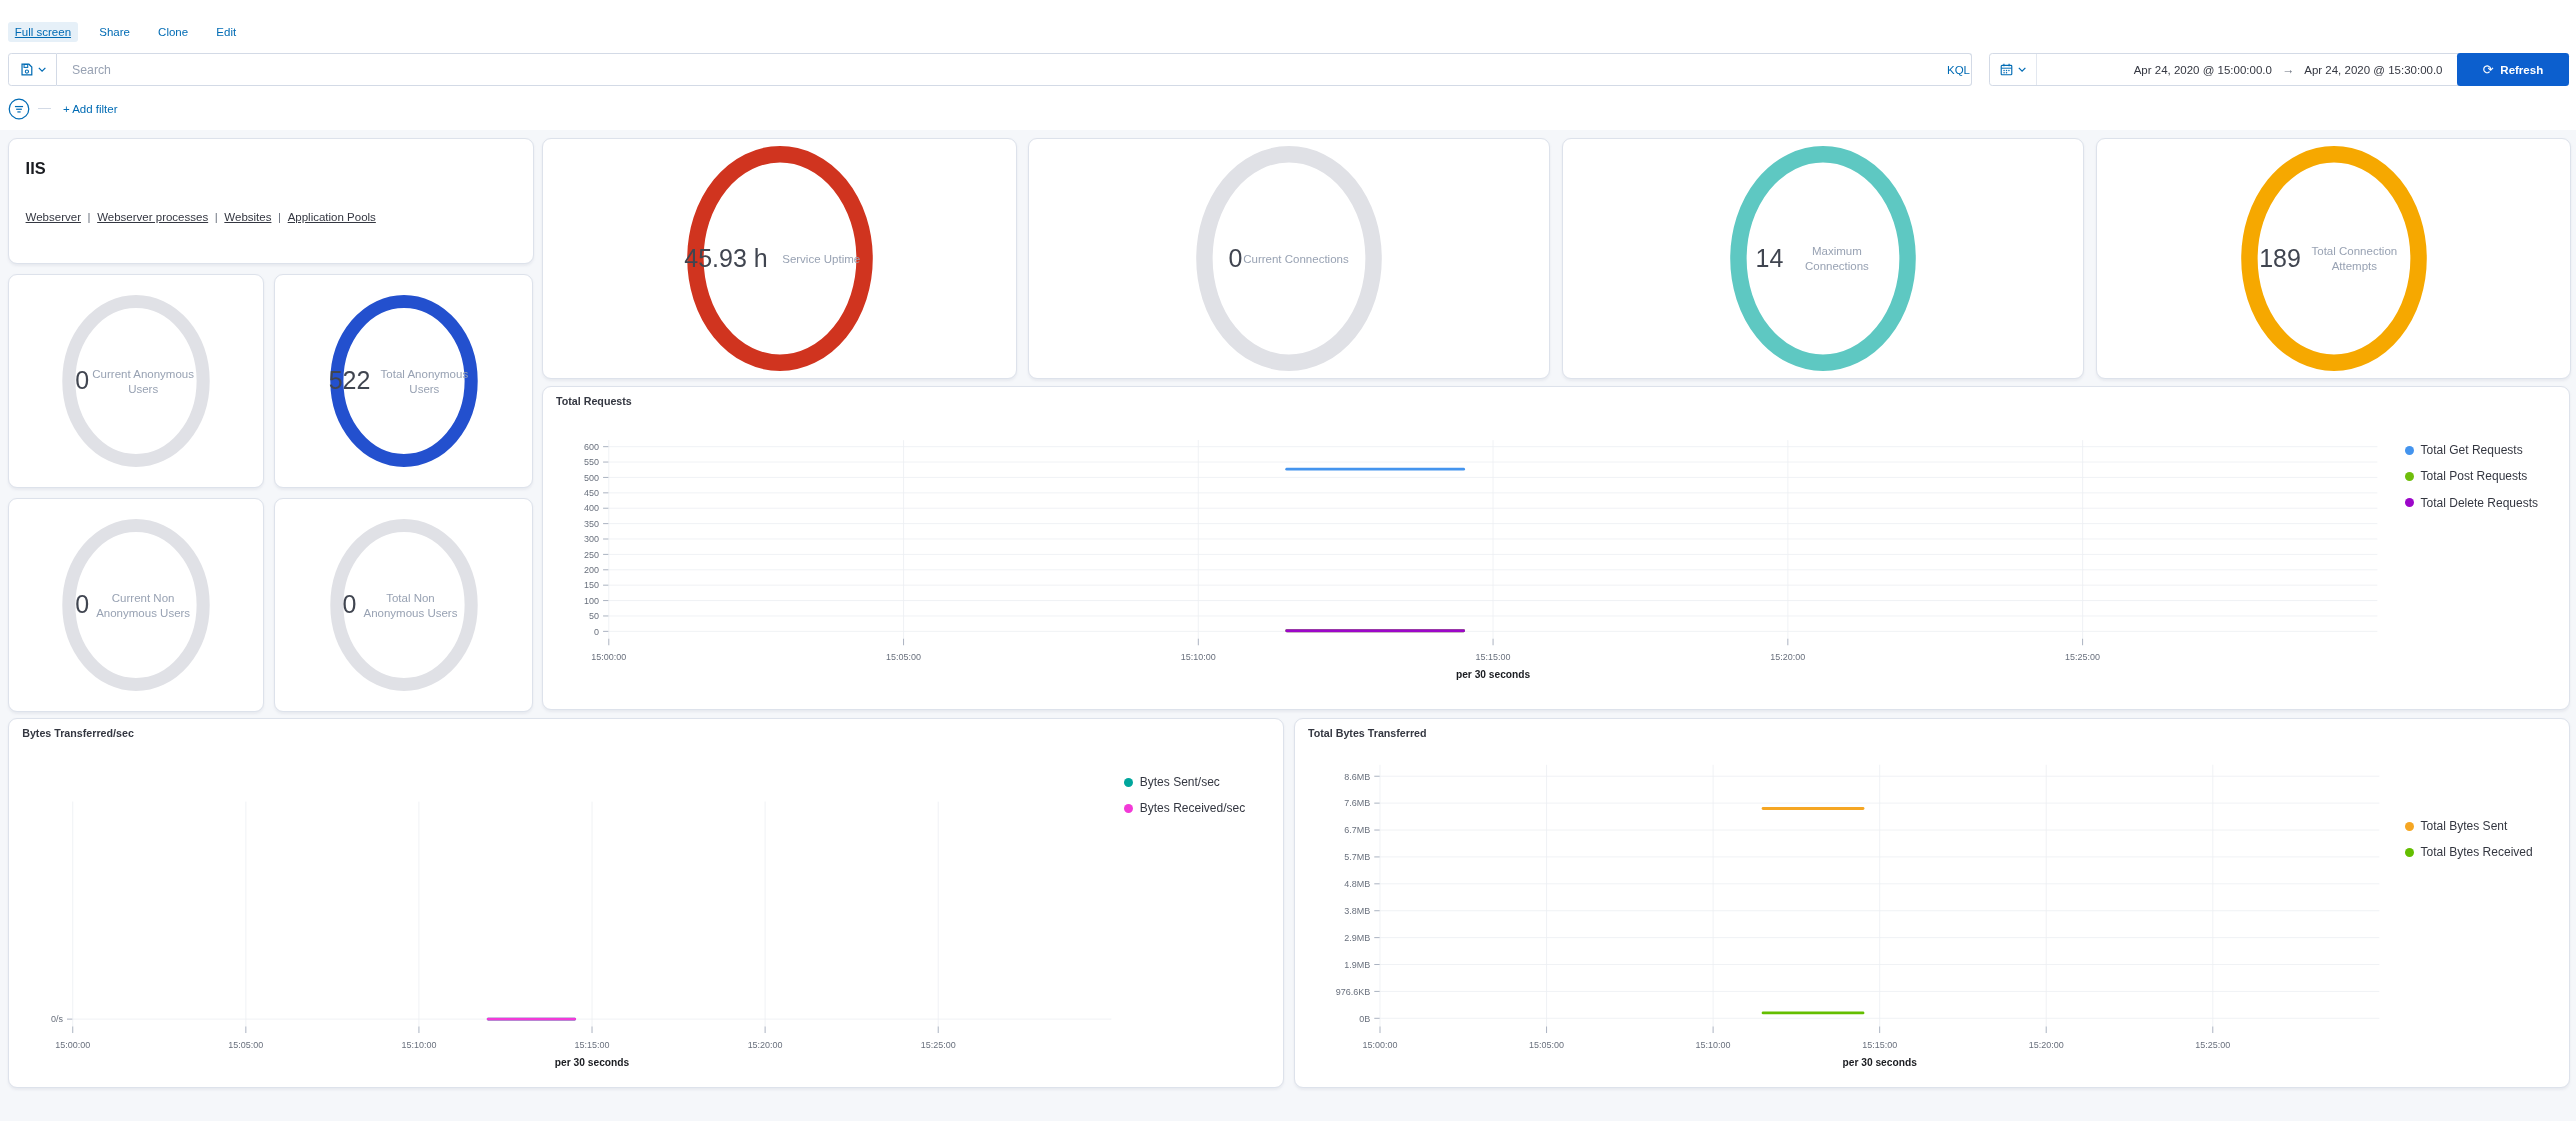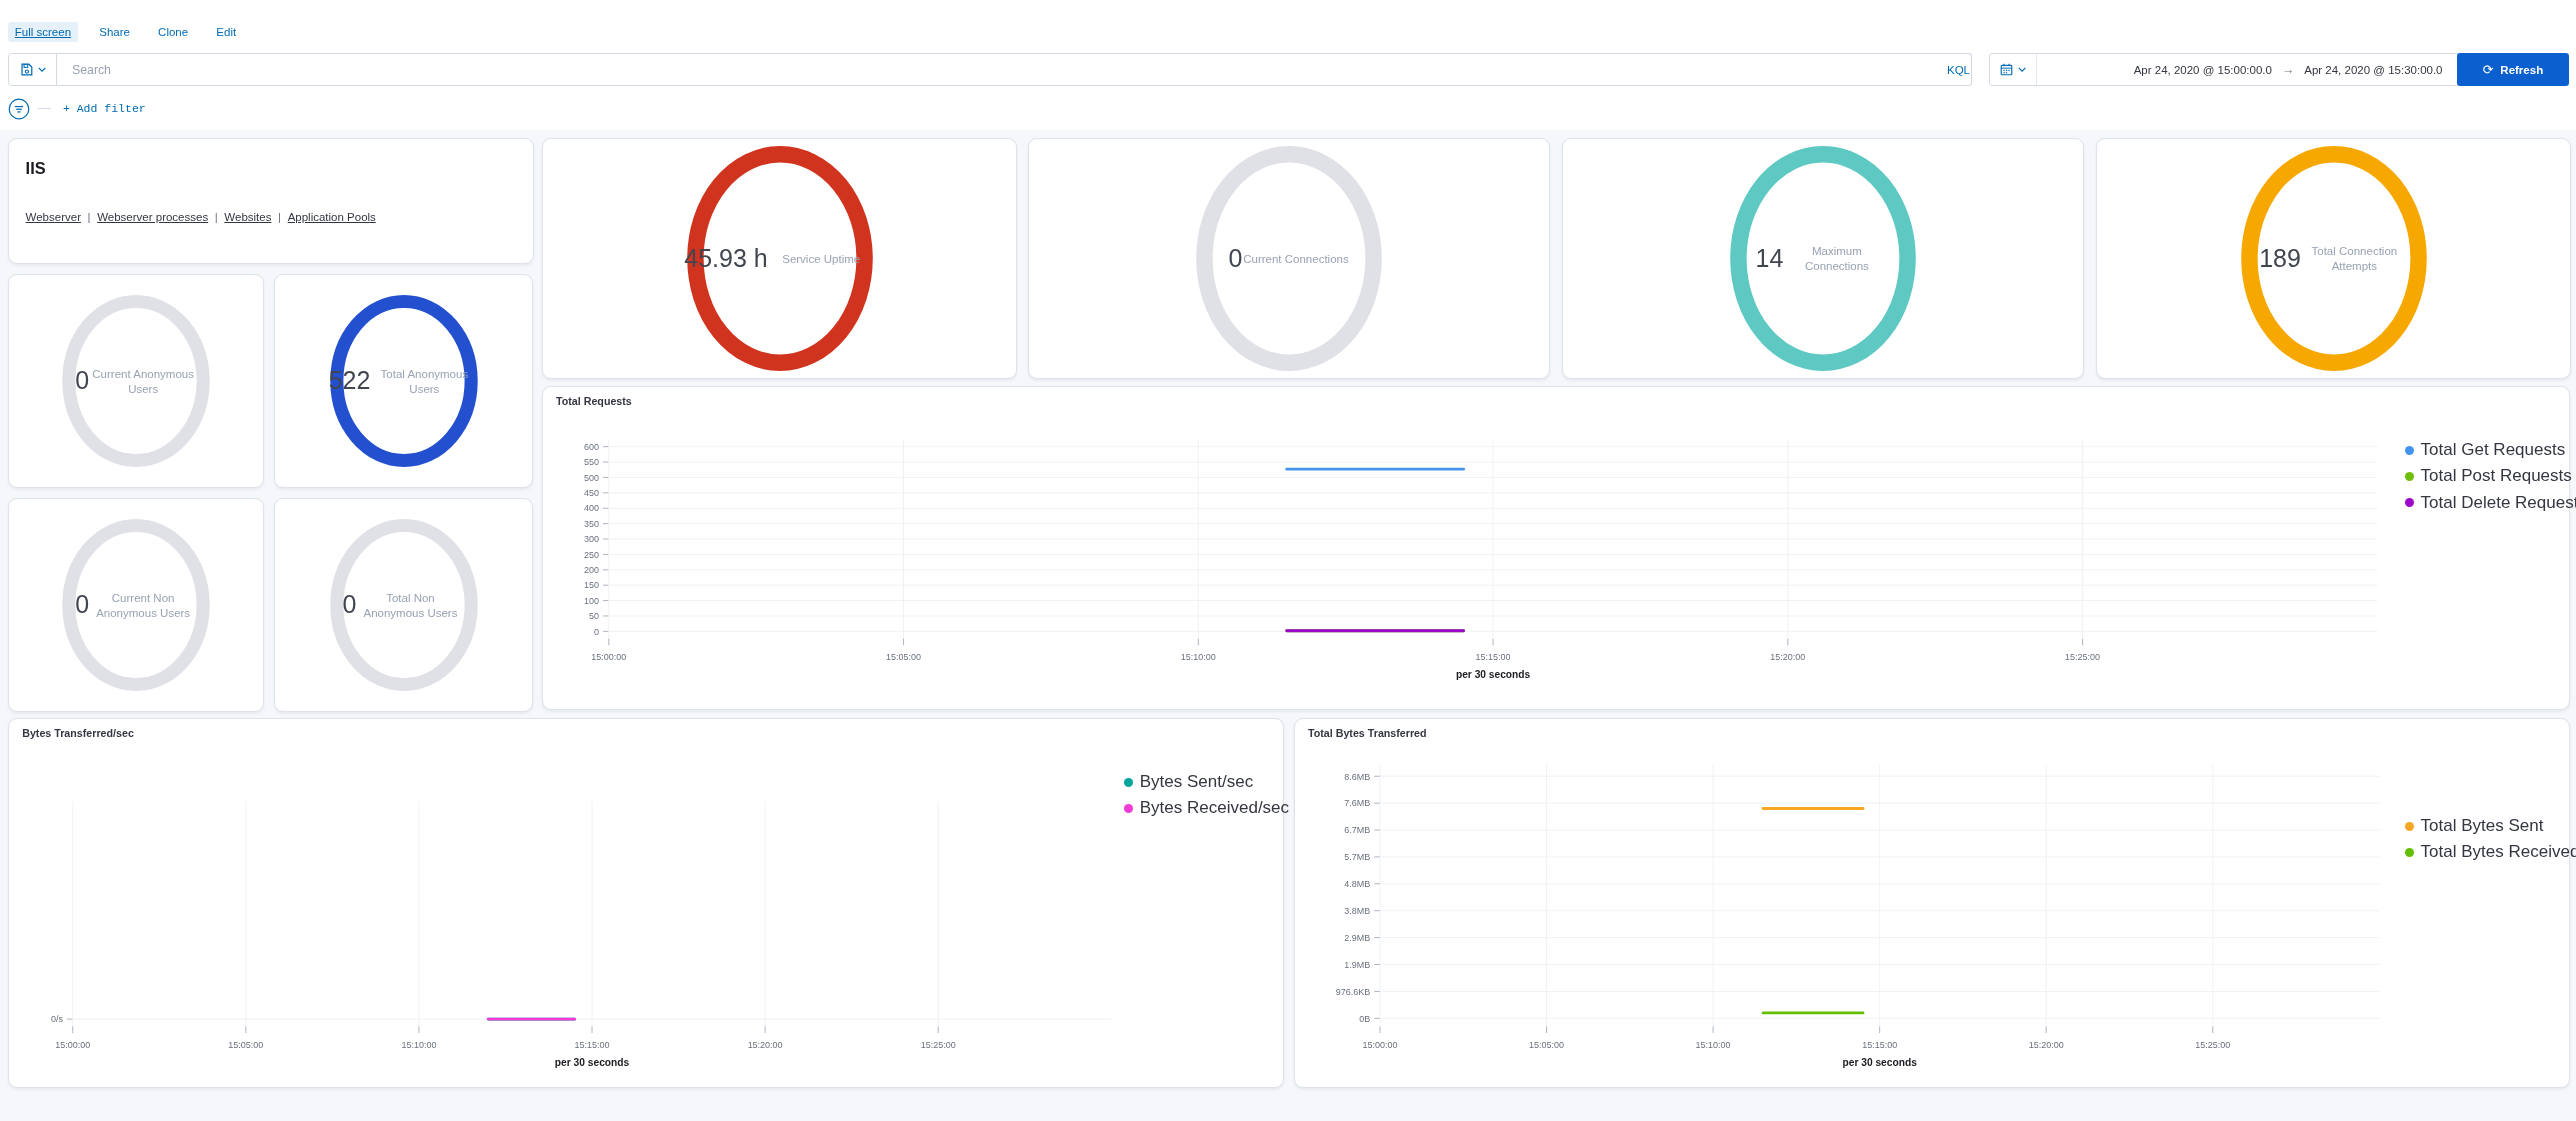--- a/index.html
+++ b/index.html
@@ -18,21 +18,21 @@
   .kql { color:#006BB4; font-size:11.5px; }
 
   .date-box { position:absolute; left:1982px; top:53px; width:551px; height:33px; border:0.8px solid #D3DAE6; border-radius:3.3px; background:#fff; display:flex; align-items:center;margin-left:7px; }
   .date-ic-wrap { display:flex; align-items:center; gap:5px; padding:0 10px; height:100%; border-right:0.8px solid #E3E8F0; }
   .date-text { flex:1; display:flex; align-items:center; justify-content:center; gap:10px; font-size:11.5px; color:#343741; }
   .date-arrow { color:#69707D; font-size:12.3px; }
 
   .refresh-btn { position:absolute; left:2457px; top:53px; width:112px; height:33px; background:#0C5FCE; border-radius:3.3px; color:#fff; font-size:11.5px; font-weight:600; display:flex; align-items:center; justify-content:center; gap:6.6px; cursor:pointer; }
   .refresh-glyph { font-size:13px; font-weight:400; }
 
-  .filter-row { position:absolute; left:8.2px; top:97px; height:23px; display:flex; align-items:center;font-family:Liberation Mono, monospace; }
+  .filter-row { position:absolute; left:8.2px; top:97px; height:23px; display:flex; align-items:center; }
   .filter-dash { width:13px; height:1.6px; background:#D3DAE6; margin:0 11.5px 0 8.2px; }
   .add-filter { color:#006BB4; font-size:11.5px; cursor:pointer; }
 
   
   .panel { position:absolute; background:#fff; border:0.8px solid #DDE2EB; border-radius:9px; box-shadow:0 1.6px 2.5px rgba(152,162,179,0.15); }
 
   .iis-title { position:absolute; left:16.4px; top:20px; font-size:16.4px; font-weight:700; color:#1A1C21; }
   .iis-links { position:absolute; left:16.4px; top:72px; font-size:11.5px; color:#343741; }
   .iis-links a { color:#343741; text-decoration:underline; cursor:pointer; }
   .iis-links a.bold { font-weight:400; }
@@ -45,21 +45,21 @@
   .gauge-label.big { width:107px; }
   .gauge-label.small { width:108px; }
 
   .panel-title { position:absolute; left:13px; top:8.2px; font-size:10.7px; font-weight:700; color:#343741; }
   .chart-svg { position:absolute; inset:0; width:100%; height:100%; }
   .chart-svg text.tick { fill:#69707D; font-size:11px; font-family:"Liberation Sans",sans-serif; }
   .chart-svg text.axis-title { fill:#1A1C21; font-size:12.5px; font-weight:700; font-family:"Liberation Sans",sans-serif; }
 
   .legend { position:absolute; display:flex; flex-direction:column; gap:12.3px; }
   .legend-item { display:flex; align-items:center; gap:6.6px; height:14px; cursor:pointer; }
-  .legend-item span.lbl { font-size:17px; color:#343741; white-space:nowrap; }
+  .legend-item span.lbl { font-size:12px; color:#343741; white-space:nowrap; }
 
   .ic { display:block; }
 </style>
 </head>
 <body>
 
 <div class="dash-bg"></div>
 
 <div class="top-links">
   <span class="top-link active">Full screen</span>

